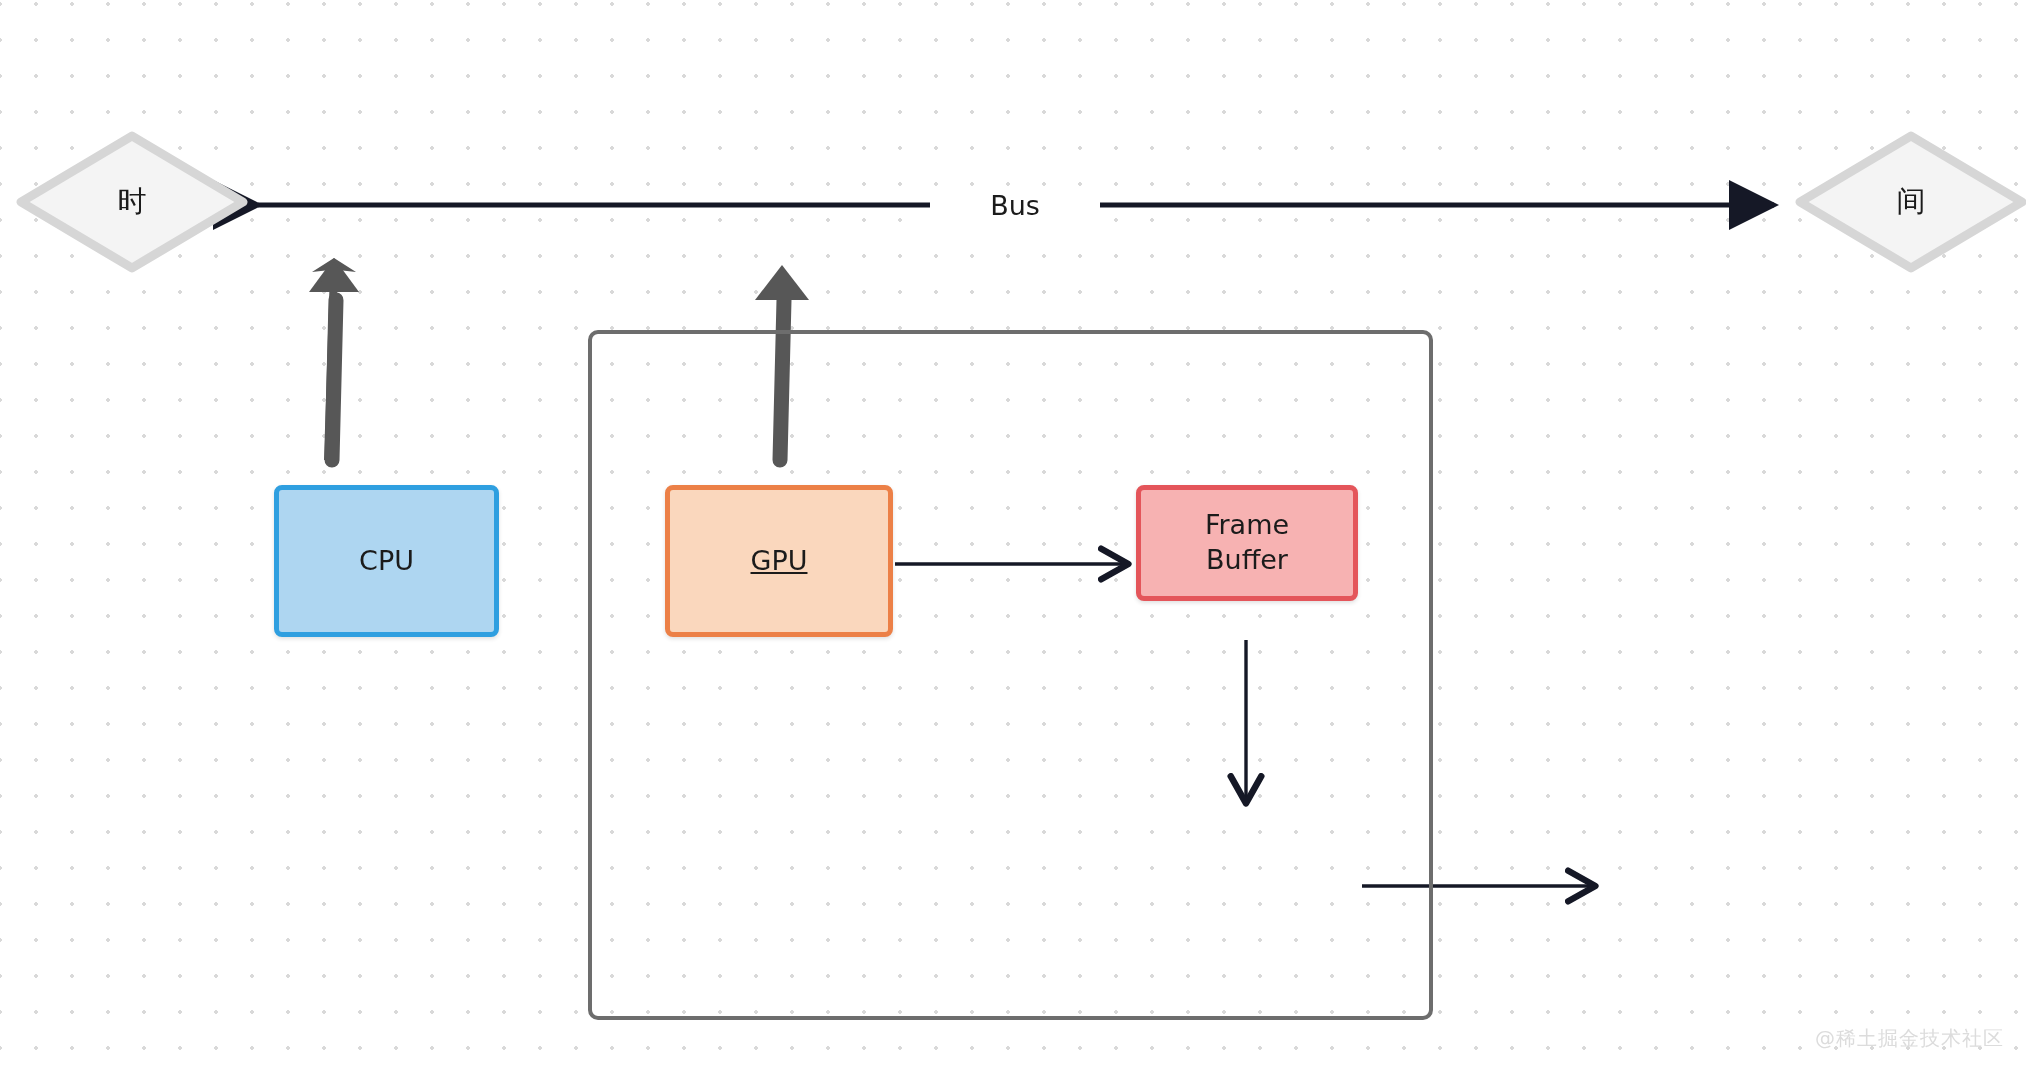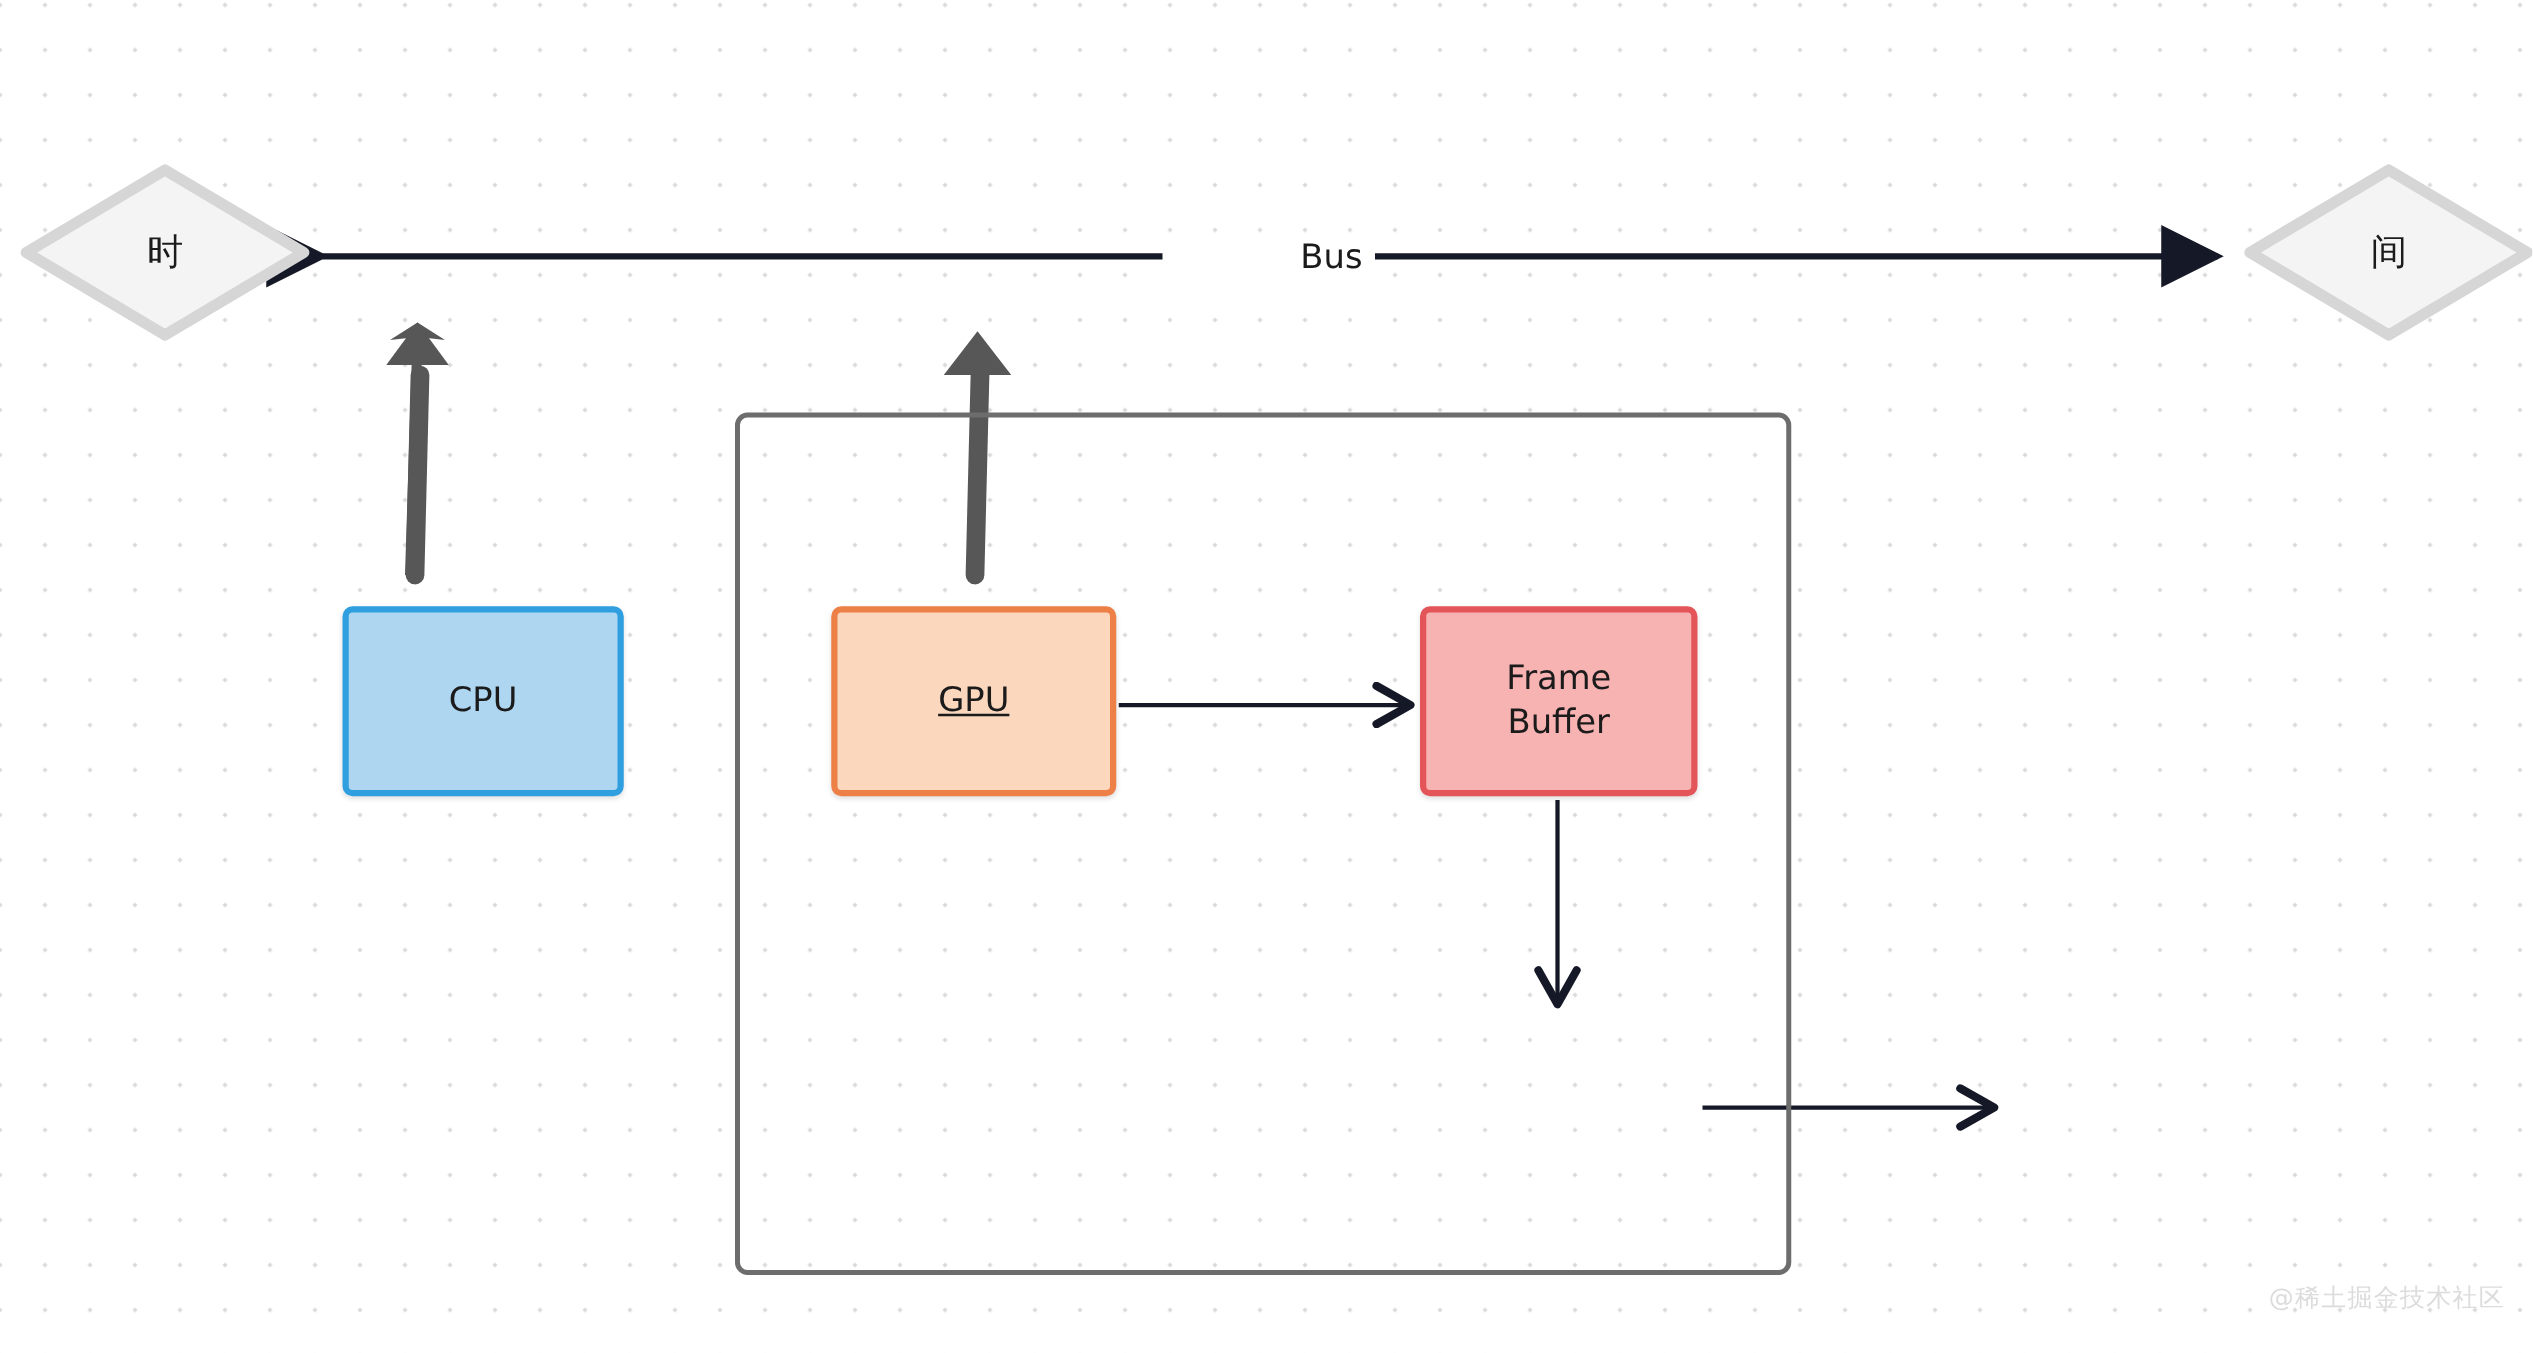--- a/index.html
+++ b/index.html
@@ -44,21 +44,21 @@
     font-size: 27px;
     color: #1b1b1b;
     box-shadow: 0 2px 4px rgba(0,0,0,0.12);
     white-space: pre-line;
   }
 
   .node-cpu        { left: 234px;  top: 485px;  width: 225px; height: 152px;
                      background: #aed6f1; border-color: #2f9fe0; margin-left: 40px; }
   .node-gpu        { left: 665px;  top: 485px;  width: 228px; height: 152px;
                      background: #fad7bd; border-color: #ec8047; text-decoration: underline; }
-  .node-framebuf   { left: 1136px; top: 485px;  width: 222px; height: 152px;
+  .node-framebuf   { left: 1136px; top: 485px;  width: 222px; height: 116px;
                      background: #f7b2b2; border-color: #e4555a; }
   .node-videoctl   { left: 1136px; top: 810px;  width: 222px; height: 152px;
                      background: #f3b9e6; border-color: #d940ab; }
   .node-monitor    { left: 1601px; top: 810px;  width: 222px; height: 152px;
                      background: #bfc5cd; border-color: #5d6875; }
 
   
   .group-box {
     position: absolute;
     left: 588px;
@@ -93,21 +93,21 @@
   }
   .diamond-left  { left: 16px;   top: 131px; }
   .diamond-right { left: 1795px; top: 131px; }
 
   
   .bus-label {
     position: absolute;
     left: 930px;
     top: 188px;
     width: 150px;
-    text-align: right;
+    text-align: center;
     font-size: 27px;
     color: #1b1b1b;
     background: #ffffff;
     padding: 2px 10px;
   }
 
   
   .watermark {
     position: absolute;
     right: 22px;

